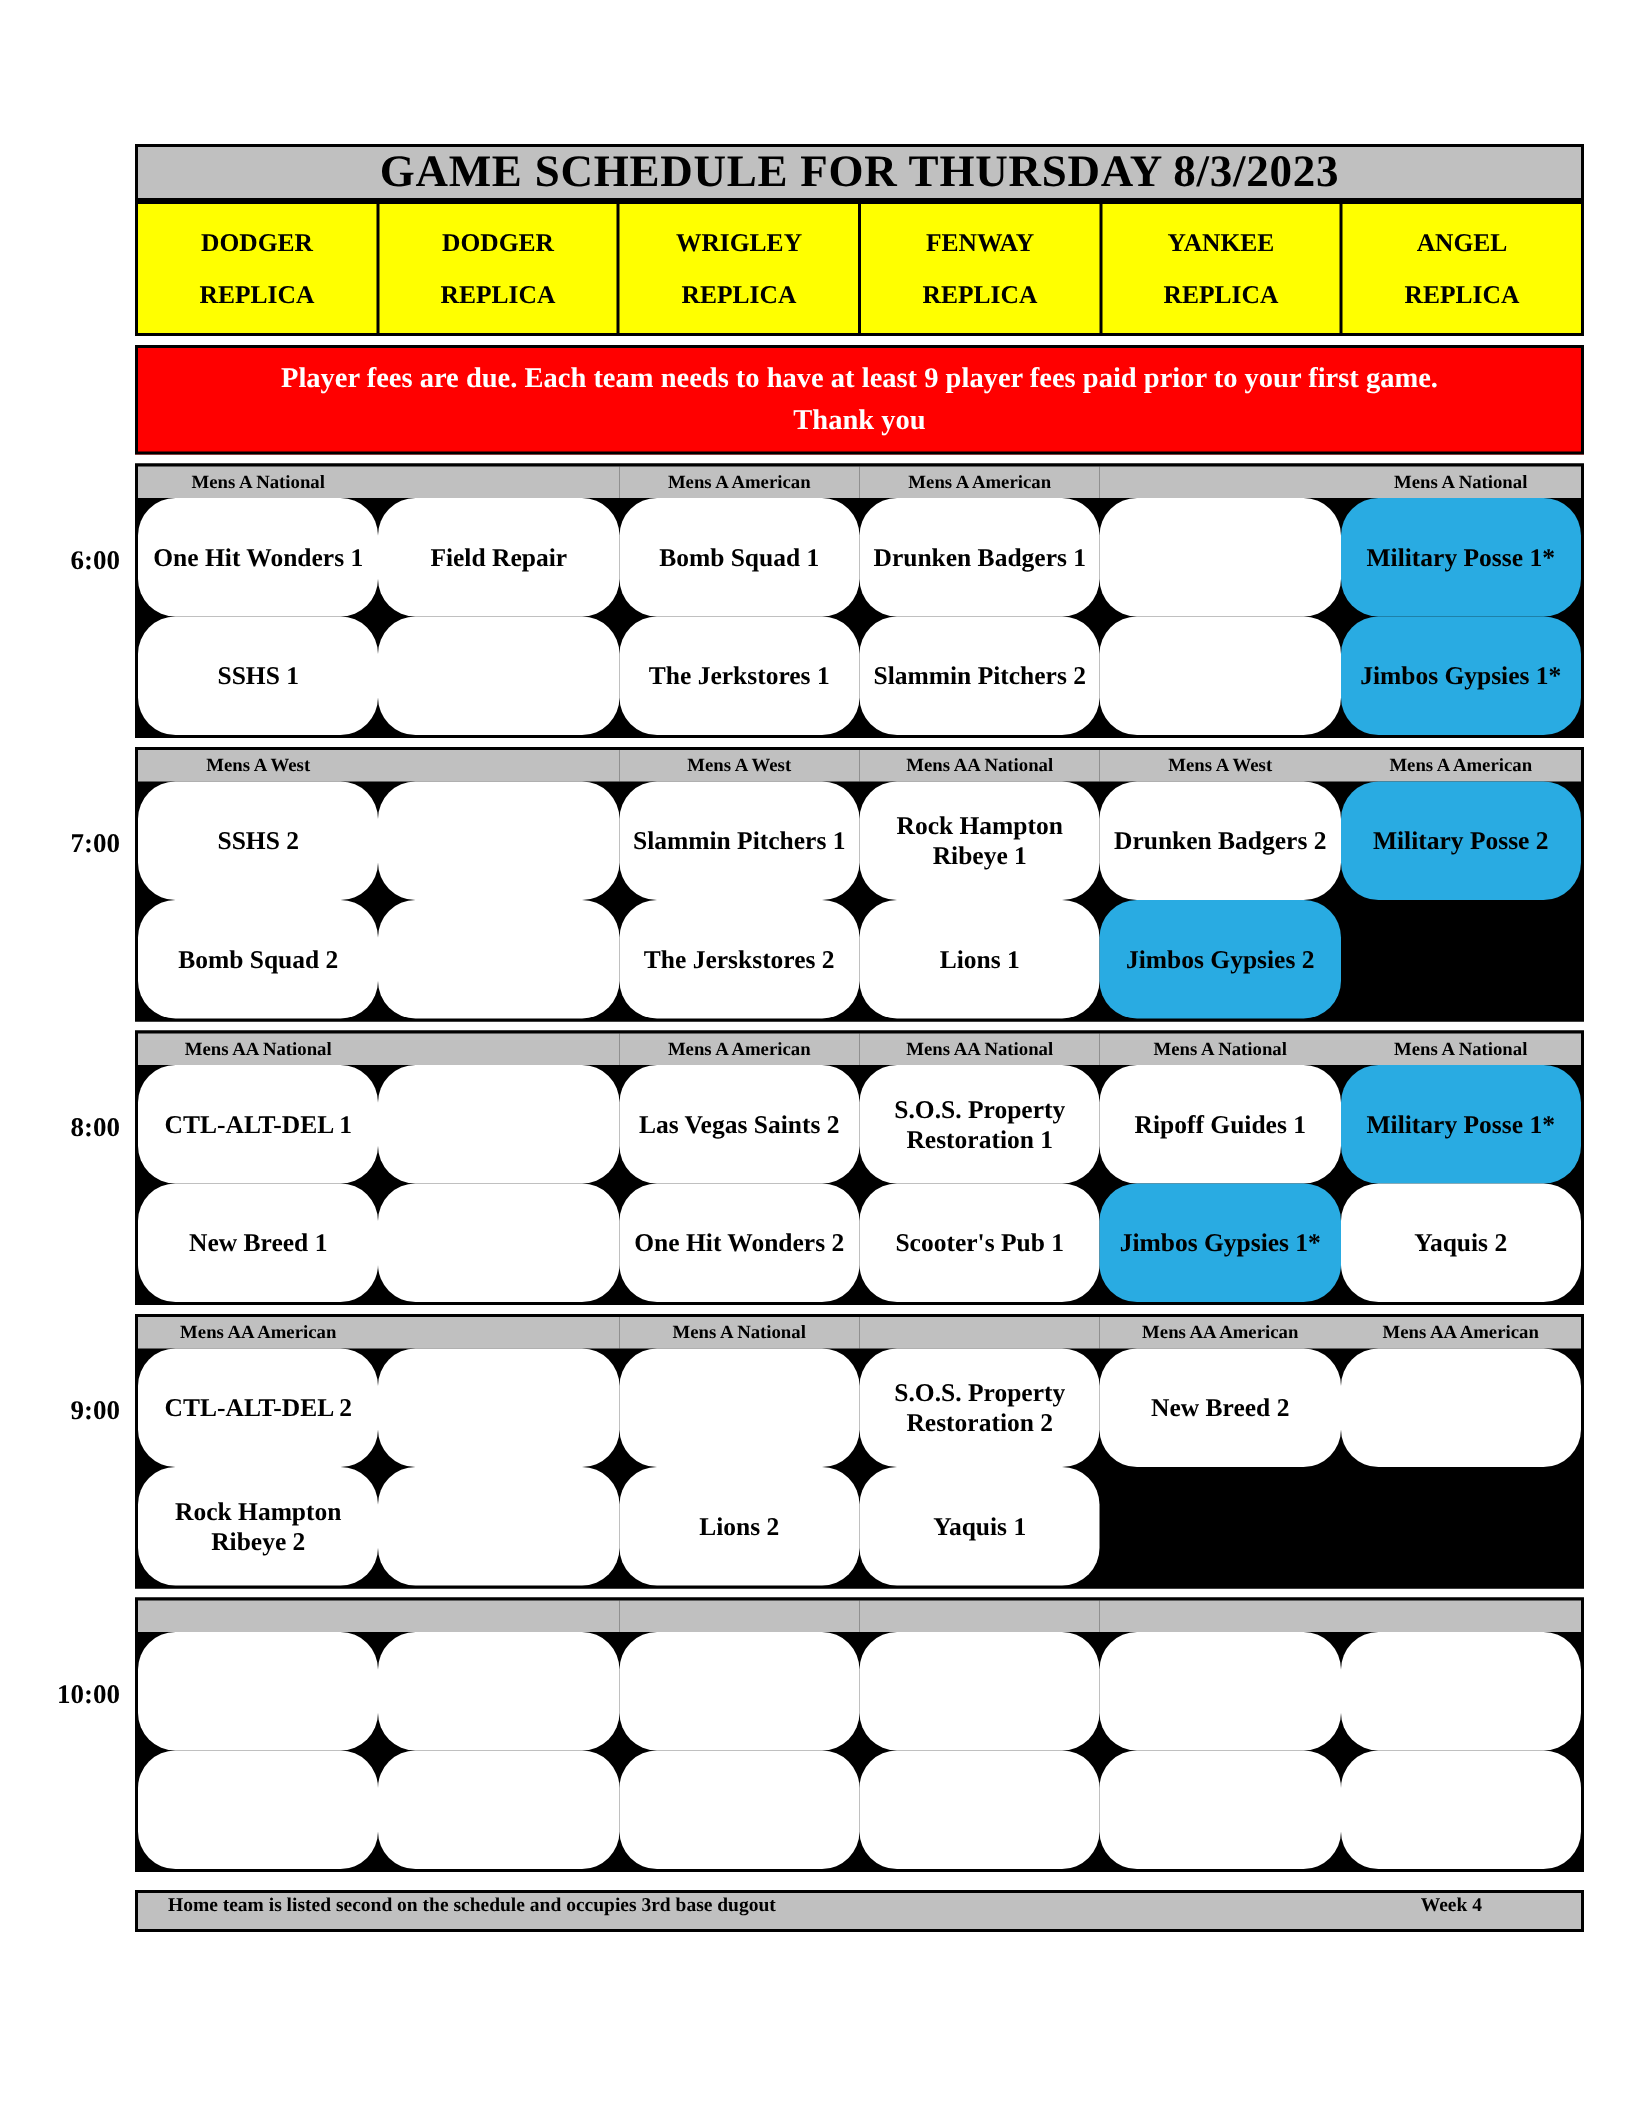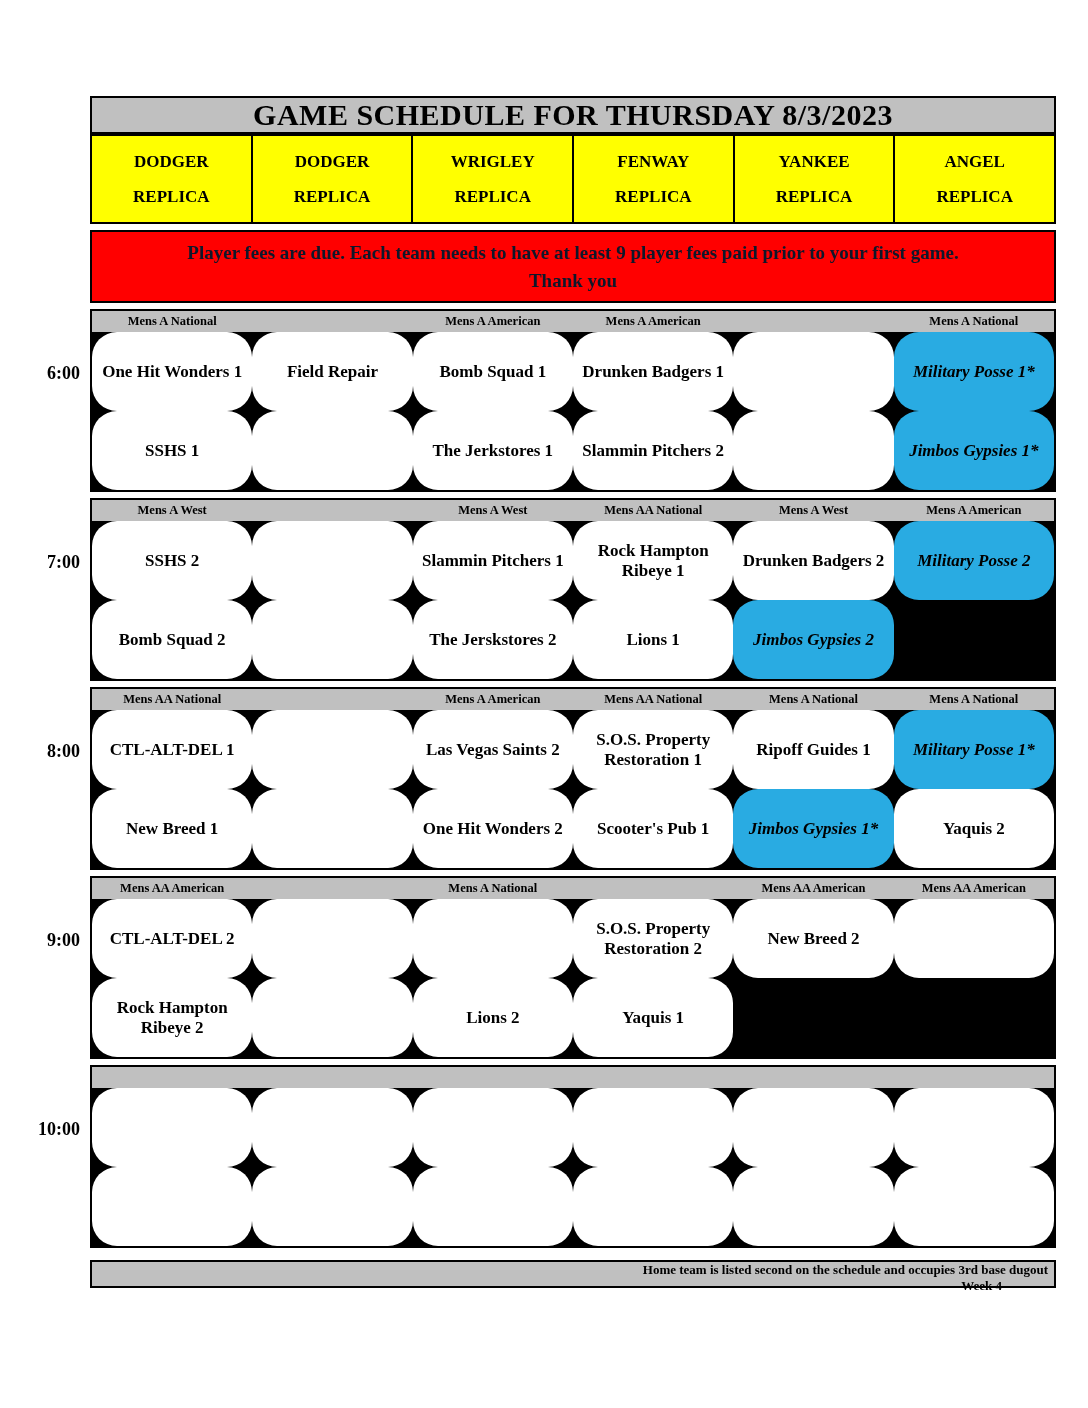--- a/index.html
+++ b/index.html
@@ -37,21 +37,21 @@
     height: 86px;
     display: flex; flex-direction: column;
     align-items: center; justify-content: center;
     gap: 15px;
     font-size: 17px;
   }
   .notice-bar {
     margin-top: 6px;
     background: var(--notice_red, #FF0000);
     border: 2px solid #000;
-    color: #0f172a;
+    color: #ffffff;
     font-size: 19px;
     text-align: center;
     padding: 7px 8px;
     line-height: 1.45;
   }
   .hour-block { position: relative; margin-top: 6px; }
   .hour-grid {
     display: grid;
     grid-template-columns: repeat(6, 1fr);
     grid-template-rows: 21px 79px 79px;
@@ -71,39 +71,38 @@
     background: #fff;
     font-size: 17px;
     line-height: 1.18;
     display: flex; align-items: center; justify-content: center;
     text-align: center;
     padding: 2px 6px;
     box-sizing: border-box;
     overflow: hidden;
     border-radius: 25px;
   }
-  .team-cell.hl { background: var(--highlight_blue, #29ABE2); font-style: italic; }
+  .team-cell.hl { background: var(--highlight_blue, #29ABE2); }
   .time-label {
     position: absolute;
     left: -90px; top: 25px;
     width: 80px; height: 79px;
     display: flex; align-items: center; justify-content: flex-end;
     font-size: 18px;
     background: transparent;
   }
   .footer-bar {
     margin-top: 12px;
     background: var(--header_gray, #C0C0C0);
     border: 2px solid #000;
     height: 24px;
-    display: flex; align-items: flex-end; justify-content: space-between;
+    display: flex; align-items: flex-start; justify-content: space-between;
     font-size: 13px;
-    padding: 0 6px;
+    padding: 0 20px;
     box-sizing: content-box;
-    flex-direction: column;
   }
   .footer-week { padding-right: 46px; }
 </style>
 </head>
 <body>
 
 <div class="schedule-area">
 
   <div class="title-bar">GAME SCHEDULE FOR THURSDAY 8/3/2023</div>
 

